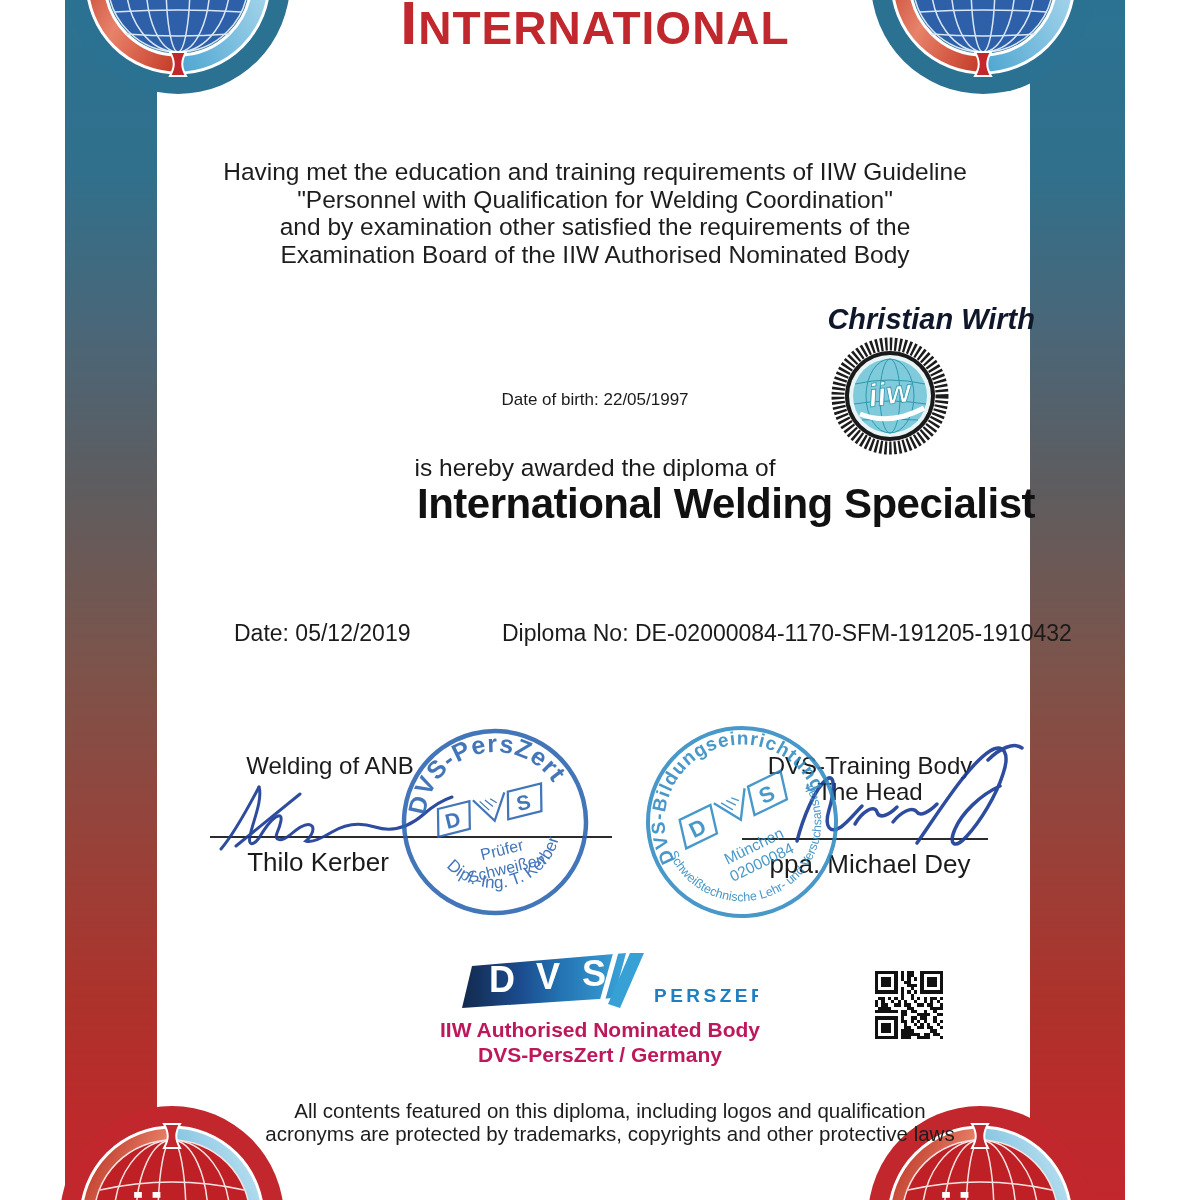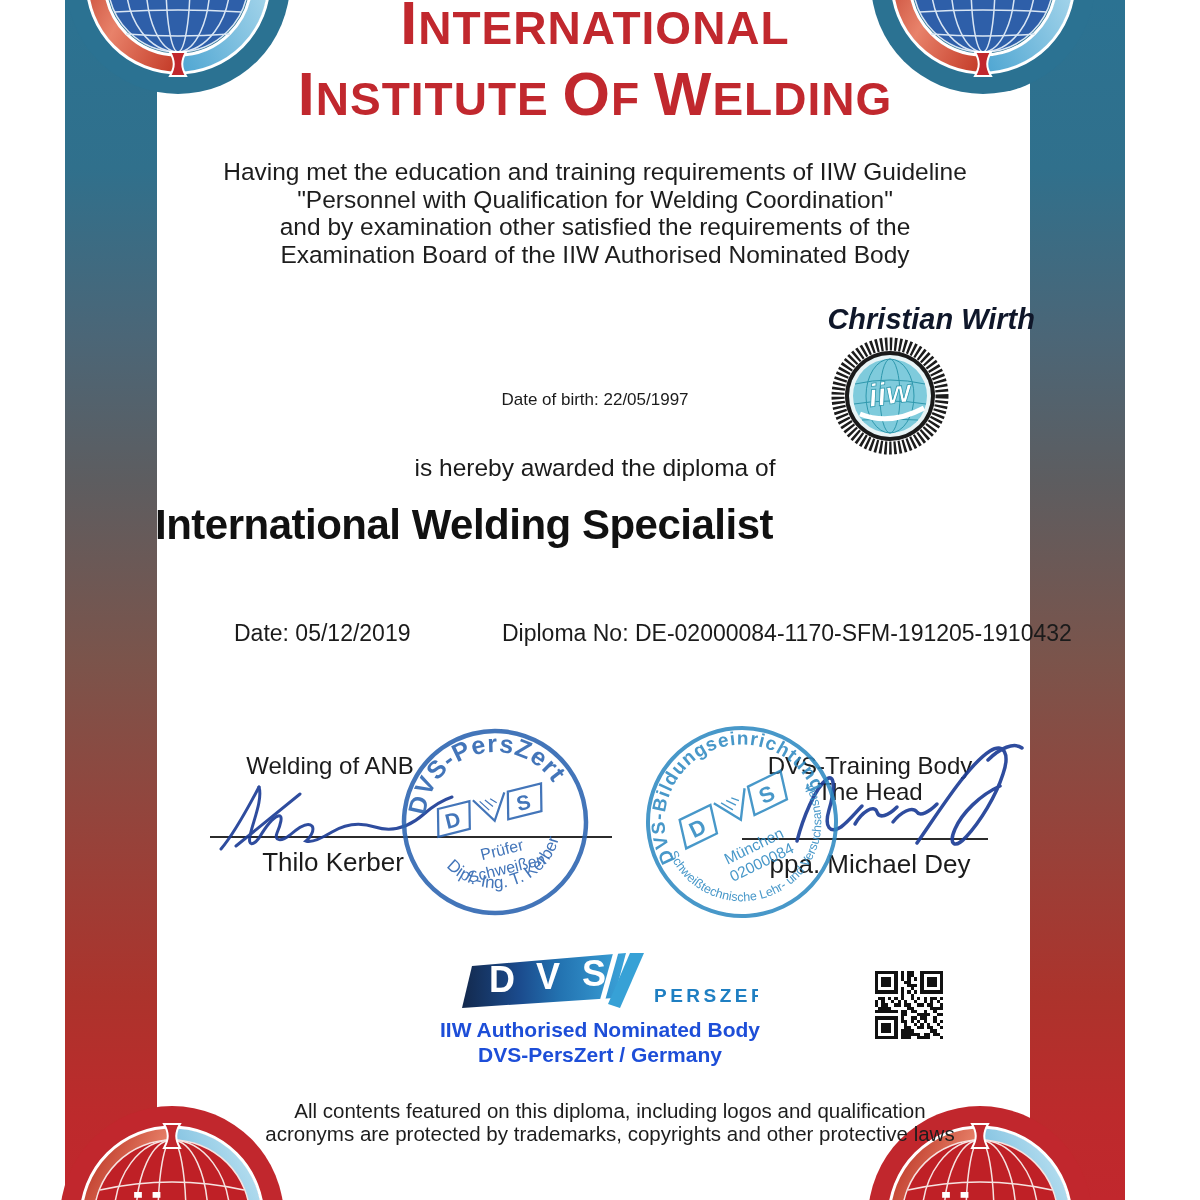--- a/index.html
+++ b/index.html
@@ -14,40 +14,40 @@
   .title-block{position:absolute;left:155px;top:-10px;width:880px;text-align:center;
                color:#c1282e;font-weight:bold;letter-spacing:1px;line-height:66px;}
   .title-line{font-size:46px;white-space:nowrap;}
   .bigcap{font-size:61px;}
   .intro{position:absolute;left:155px;top:158px;width:880px;text-align:center;
          font-size:24.5px;line-height:27.5px;color:#1d1d1d;}
   .recipient-name{position:absolute;left:155px;top:303px;width:880px;text-align:right;
                   font-size:29px;font-weight:bold;font-style:italic;color:#0f172a;}
   .dob{position:absolute;left:155px;top:390px;width:880px;text-align:center;font-size:17px;}
   .award-line{position:absolute;left:155px;top:454px;width:880px;text-align:center;font-size:24.5px;}
-  .diploma-title{position:absolute;left:155px;top:501px;width:880px;text-align:left;
+  .diploma-title{position:absolute;left:155px;top:480px;width:880px;text-align:right;
                  font-size:42px;font-weight:bold;letter-spacing:-0.5px;color:#111;}
   .date-line{position:absolute;left:214px;top:620px;font-size:23px;margin-left:20px;}
   .diploma-no{position:absolute;left:502px;top:620px;font-size:23px;}
   .sig-role{position:absolute;width:360px;text-align:center;font-size:24px;line-height:26px;}
   .sig-role-left{left:150px;top:753px;}
   .sig-role-right{left:690px;top:753px;}
   .sig-line{position:absolute;height:0;border-bottom:2px solid #2b2b2b;}
   .sig-line-left{left:210px;top:836px;width:402px;}
   .sig-line-right{left:742px;top:838px;width:246px;}
   .sig-name{position:absolute;width:360px;text-align:center;font-size:26px;}
-  .sig-name-left{left:153px;top:847px;}
+  .sig-name-left{left:138px;top:847px;}
   .sig-name-right{left:690px;top:849px;}
   .stamp{position:absolute;opacity:0.88;}
   .stamp-left{left:380px;top:707px;transform:rotate(-14deg);color:#2a63b0;}
   .stamp-right{left:627px;top:707px;transform:rotate(-26deg);color:#2f8ac2;}
   .sig-ink{position:absolute;left:0;top:0;pointer-events:none;}
   .issuer-logo{position:absolute;left:458px;top:950px;}
   .issuer-line{position:absolute;left:160px;width:880px;text-align:center;
-               font-weight:bold;font-size:21px;color:#1d4ed8;}
+               font-weight:bold;font-size:21px;color:#be185d;}
   .issuer-line1{top:1018px;}
   .issuer-line2{top:1043px;}
   .qr{position:absolute;left:875px;top:971px;}
   .footer{position:absolute;left:170px;top:1100px;width:880px;text-align:center;
           font-size:20.5px;line-height:22.5px;color:#1d1d1d;}
   .seal{position:absolute;left:830px;top:336px;}
   svg text{font-family:"Liberation Sans", sans-serif;}
 </style>
 </head>
 <body>
@@ -135,21 +135,20 @@
   </svg>
   <svg class="medallion" style="left:52px;top:1098px;" width="240" height="102" viewBox="0 0 240 102">
     <use href="#m-bot" transform="translate(120,120)"></use>
   </svg>
   <svg class="medallion" style="left:860px;top:1098px;" width="240" height="102" viewBox="0 0 240 102">
     <use href="#m-bot" transform="translate(120,120)"></use>
   </svg>
 
   <div class="title-block">
     <div class="title-line"><span class="bigcap">I</span>NTERNATIONAL</div>
-    <div class="title-line"><span class="bigcap">I</span>NSTITUTE <span class="bigcap">O</span>F <span class="bigcap">W</span>ELDING</div>
   </div>
 
   <div class="intro">
     <div>Having met the education and training requirements of IIW Guideline</div>
     <div>"Personnel with Qualification for Welding Coordination"</div>
     <div>and by examination other satisfied the requirements of the</div>
     <div>Examination Board of the IIW Authorised Nominated Body</div>
   </div>
 
   <div class="recipient-name">Christian Wirth</div>

